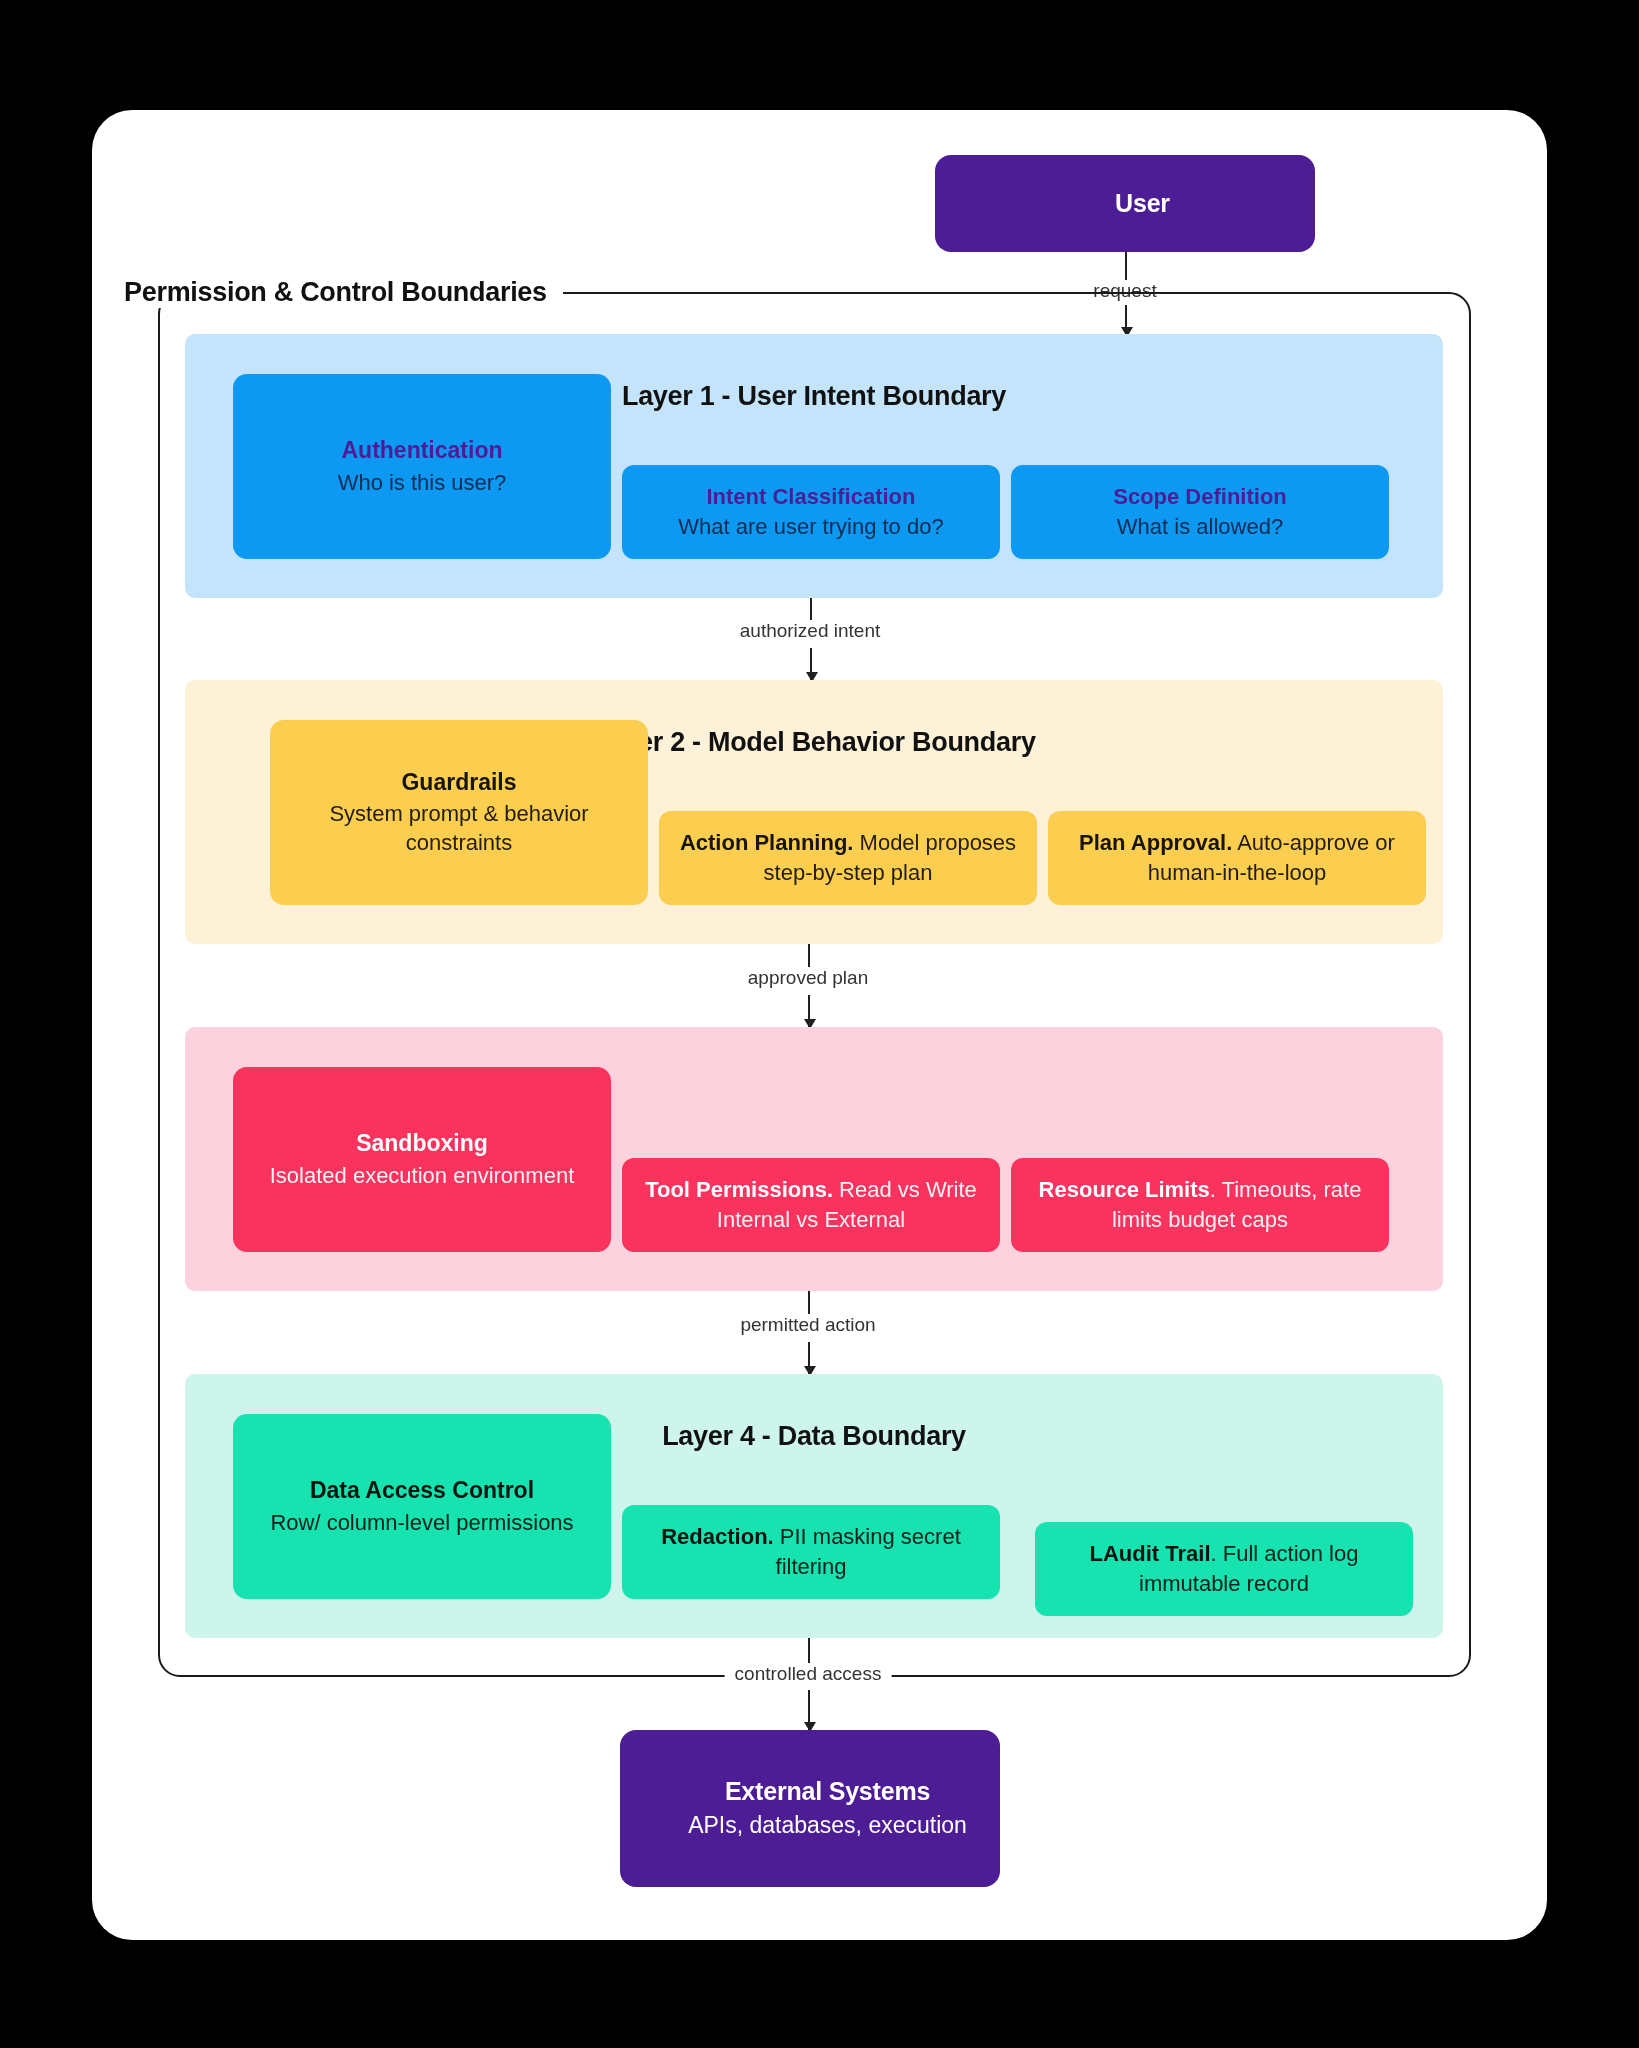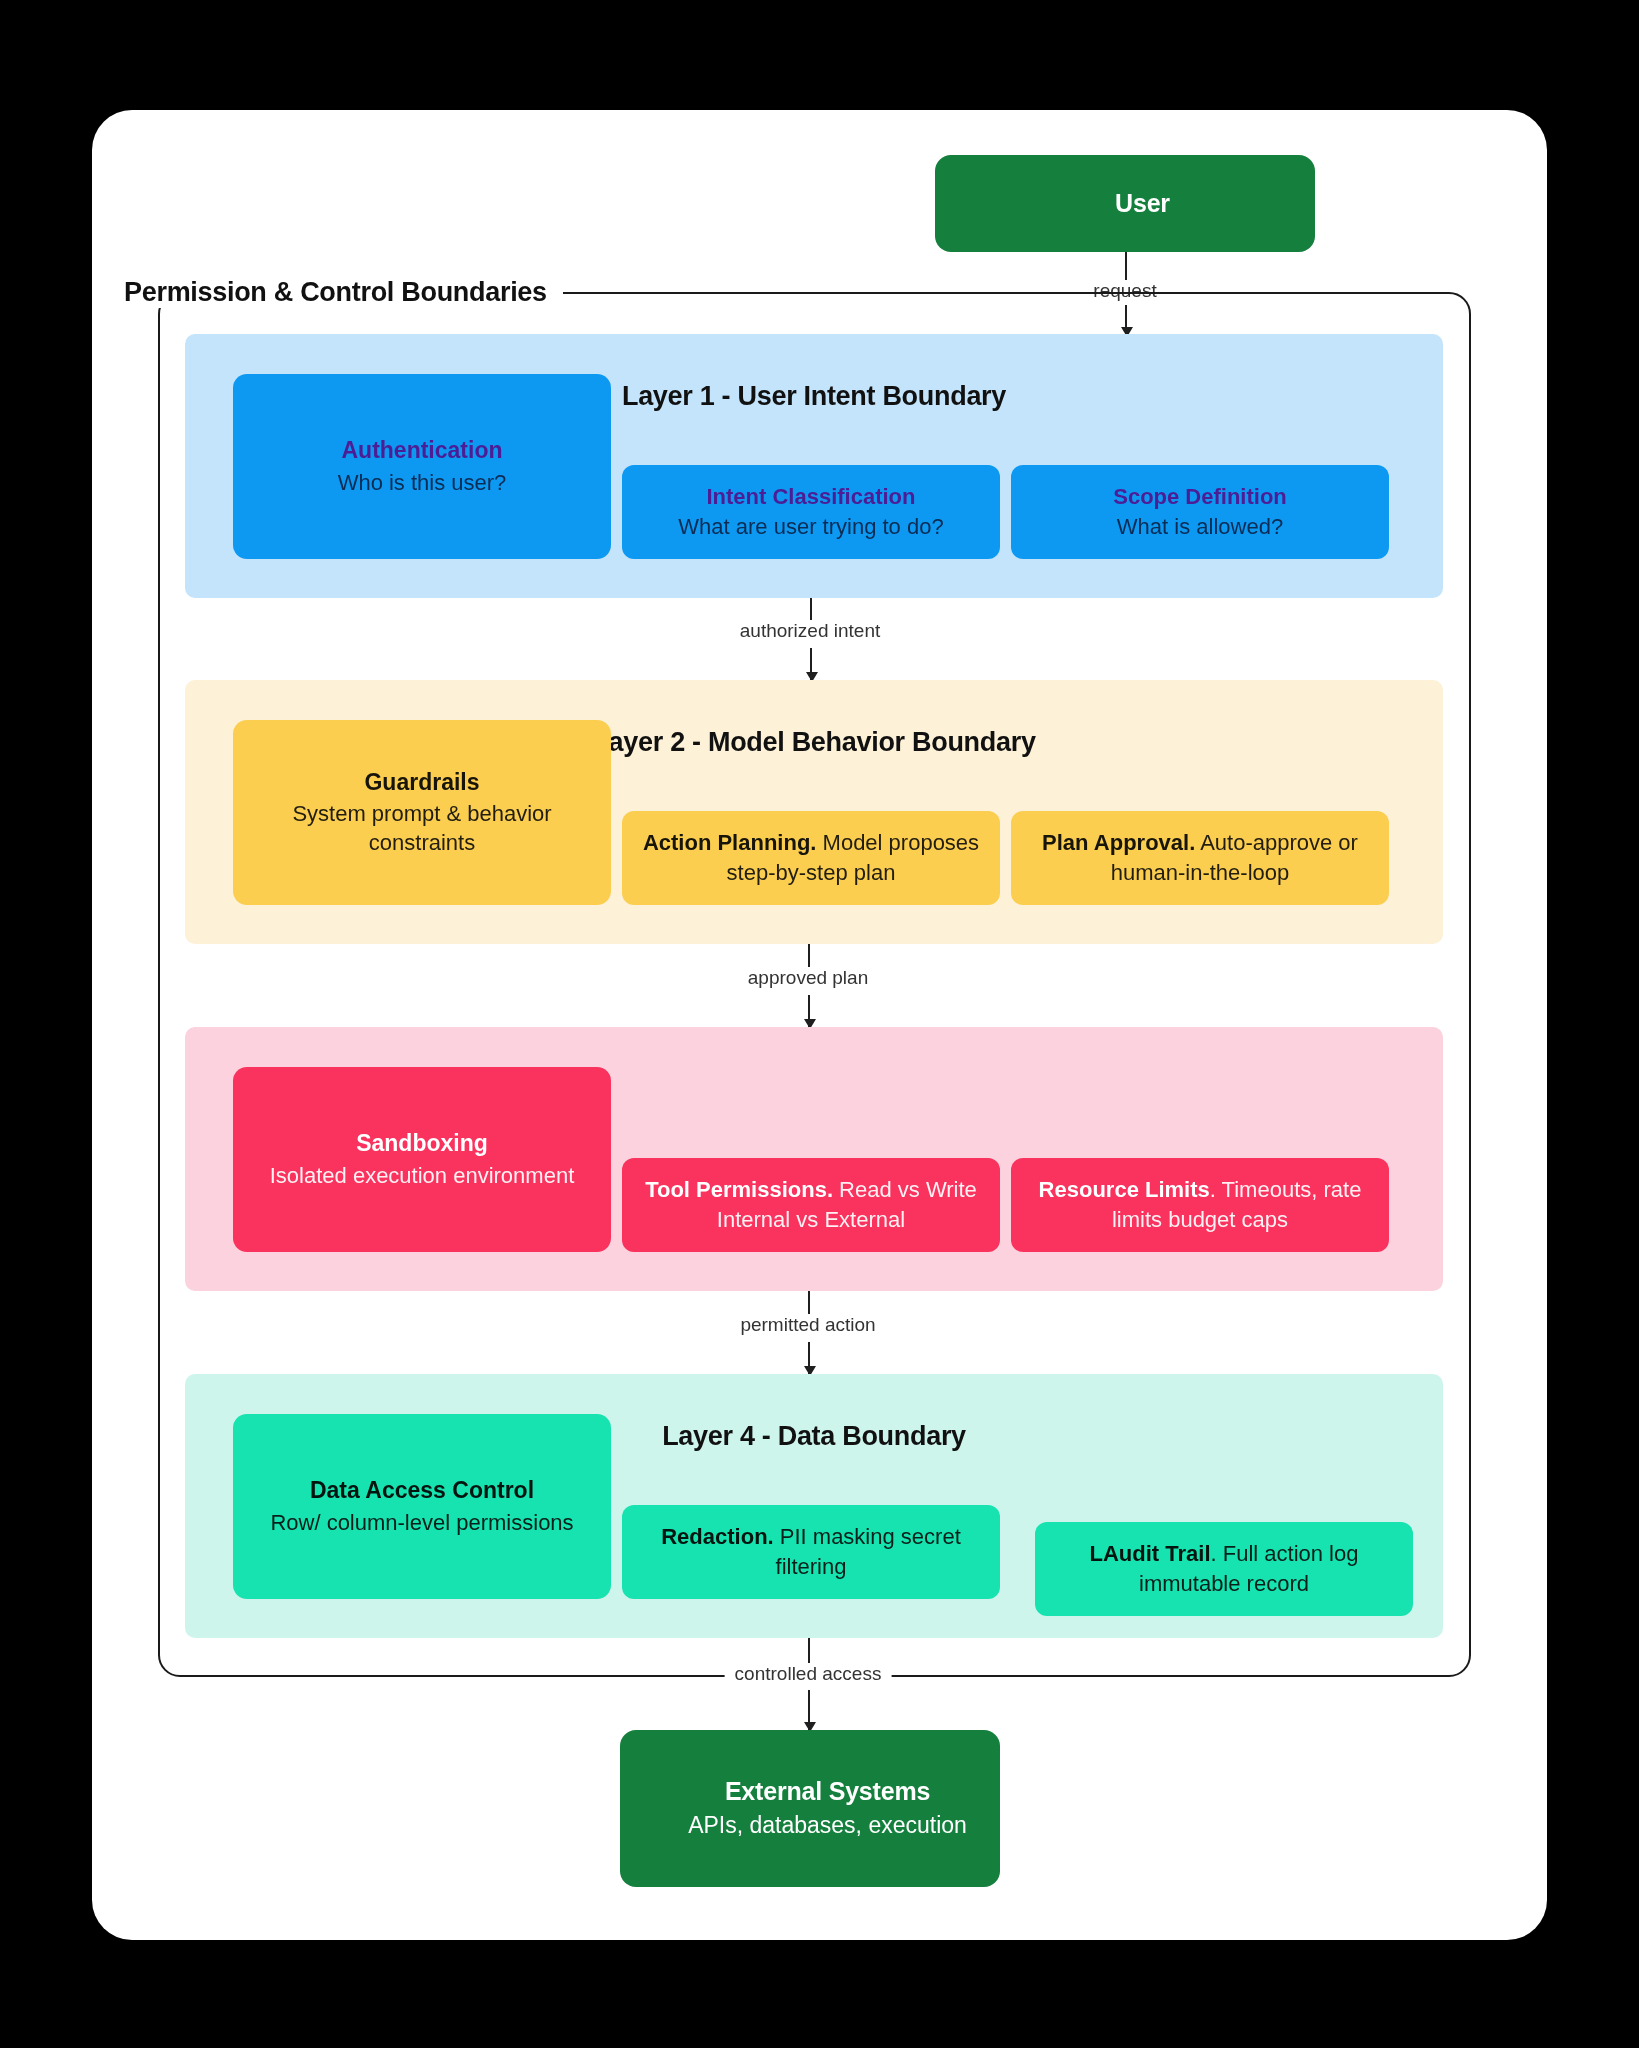--- a/index.html
+++ b/index.html
@@ -26,21 +26,21 @@
     top: 110px;
     width: 1455px;
     height: 1830px;
     background: #ffffff;
     border-radius: 40px;
   }
 
   
   .node-dark {
     position: absolute;
-    background: #15803d;
+    background: #4c1d95;
     border-radius: 16px;
     display: flex;
     flex-direction: column;
     align-items: center;
     justify-content: center;
     color: #ffffff;
     padding-left: 35px;
   }
   .node-dark .title {
     font-size: 25px;
@@ -153,21 +153,21 @@
     font-weight: bold;
   }
 
   
   .l1 { background: #c3e4fb; }
   .l1 .card-primary, .l1 .card-sec { background: #0d99f2; }
   .l1 .card-primary .ttl, .l1 .card-sec .inline b { color: #4c1d95; }
   .l1 .card-primary .desc, .l1 .card-sec .inline { color: #0b2d55; }
 
   .l2 { background: #fdf1d7; }
-  .l2 .card-primary, .l2 .card-sec { background: #fbce50; }
+  .l2 .card-primary, .l2 .card-sec { background: #fbce50; margin-left: 37px; }
   .l2 .card-primary .ttl, .l2 .card-sec .inline b { color: #17140a; }
   .l2 .card-primary .desc, .l2 .card-sec .inline { color: #221d10; }
 
   .l3 { background: #fbd2dd; }
   .l3 .card-primary, .l3 .card-sec { background: #f9325e; }
   .l3 .card-primary .ttl, .l3 .card-sec .inline b { color: #ffffff; }
   .l3 .card-primary .desc, .l3 .card-sec .inline { color: #fff0f3; }
 
   .l4 { background: #cdf5ec; }
   .l4 .card-primary, .l4 .card-sec { background: #17e3b0; }

